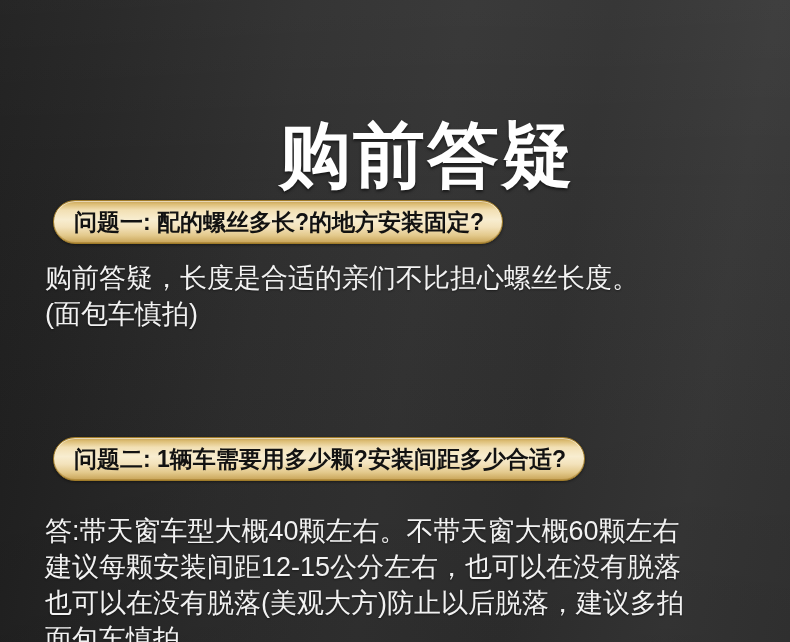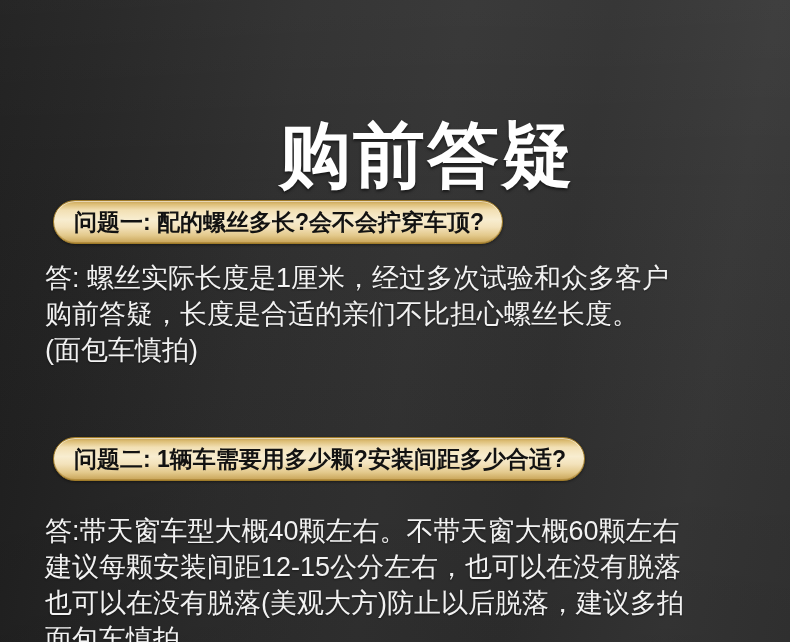--- a/index.html
+++ b/index.html
@@ -123,25 +123,24 @@
 </style>
 </head>
 <body>
 
 <div class="page">
   <div class="content">
 
     <h1 class="title">购前答疑</h1>
 
     <div class="qbanner" id="qbanner-1">
-      <span class="qbanner-text">问题一: 配的螺丝多长?会不会拧穿车顶?</span>
+      <span class="qbanner-text">问题一: 配的螺丝多长?的地方安装固定?</span>
     </div>
 
     <div class="answer" id="answer-1">
-      <span class="answer-line">答: 螺丝实际长度是1厘米，经过多次试验和众多客户</span>
       <span class="answer-line">购前答疑，长度是合适的亲们不比担心螺丝长度。</span>
       <span class="answer-line">(面包车慎拍)</span>
     </div>
 
     <div class="qbanner" id="qbanner-2">
       <span class="qbanner-text">问题二: 1辆车需要用多少颗?安装间距多少合适?</span>
     </div>
 
     <div class="answer" id="answer-2">
       <span class="answer-line">答:带天窗车型大概40颗左右。不带天窗大概60颗左右</span>

